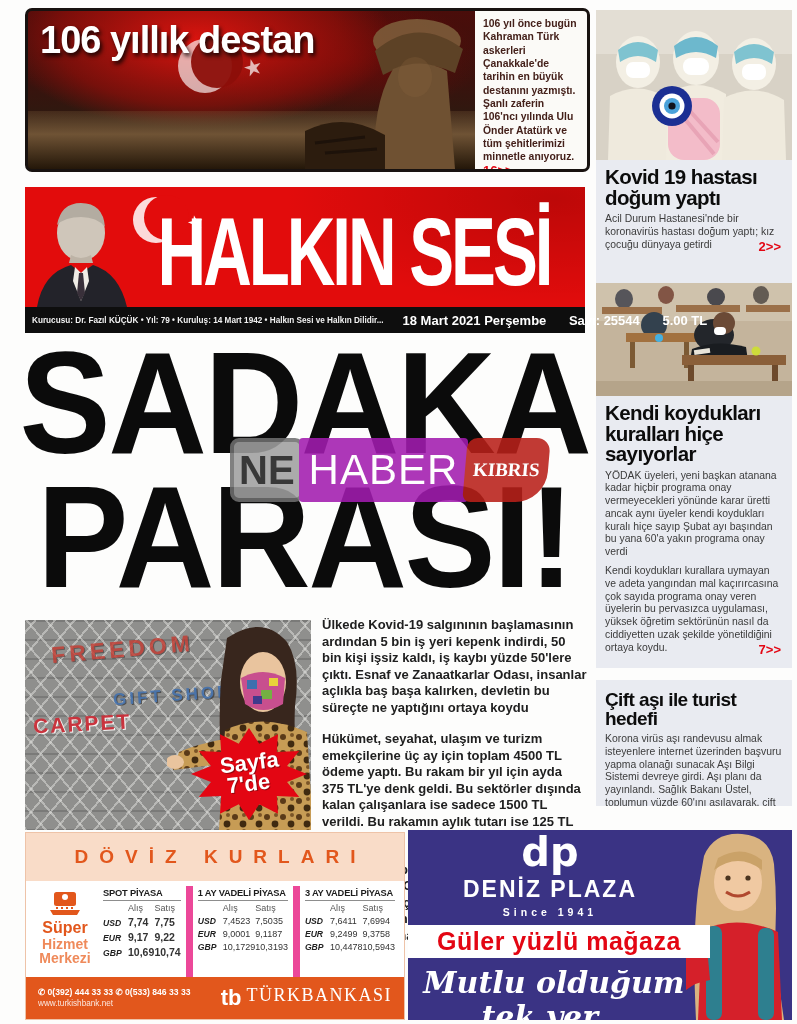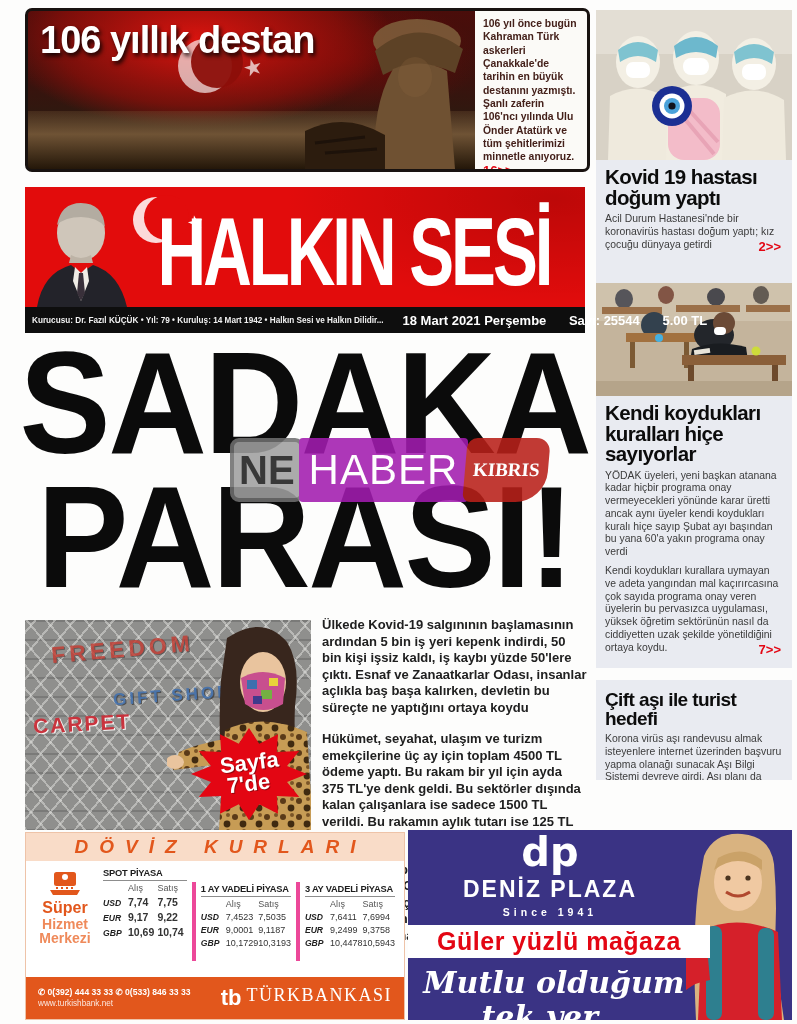--- a/index.html
+++ b/index.html
@@ -30,21 +30,21 @@
   .pageref{color:#e30613;font-weight:bold;white-space:nowrap;}
   .banner-text .pageref{font-size:13px;}
   
   .story{position:absolute;left:596px;width:196px;background:#e9ebf1;overflow:hidden;}
   .story-photo{width:100%;display:block;}
   .story h2{margin:7px 9px 5px;font-size:20.5px;line-height:1.0;color:#0c0c0c;letter-spacing:-.6px;font-weight:bold;}
   .story p{margin:5px 9px 6px;font-size:10.4px;color:#3b3b3b;line-height:1.23;}
   .story .pageref{font-size:13px;}
   #story1{top:10px;height:320px;}
   #story2{top:283px;height:385px;}
-  #story3{top:680px;height:100px;}
+  #story3{top:680px;height:126px;}
   #story3 h2{font-size:19px;margin-top:10px;}
   
   .masthead{position:absolute;left:25px;top:187px;width:560px;height:146px;}
   .masthead-red{position:relative;height:120px;background:#e20c0c;overflow:hidden;}
   .masthead-red .shade{position:absolute;right:0;top:0;width:300px;height:100%;
     background:radial-gradient(ellipse at 90% 10%, rgba(120,0,0,.35), transparent 70%);}
   .mh-crescent{position:absolute;left:108px;top:10px;width:46px;height:46px;border-radius:50%;background:rgba(255,255,255,.85);}
   .mh-crescent:after{content:"";position:absolute;left:11px;top:-2px;width:45px;height:45px;border-radius:50%;background:#e20c0c;}
   .mh-star{position:absolute;left:162px;top:24px;color:#fff;font-size:19px;transform:rotate(-12deg);}
   .portrait{position:absolute;left:2px;bottom:0;}
@@ -88,28 +88,28 @@
     display:flex;flex-direction:column;align-items:center;justify-content:center;color:#fff;
     font-weight:900;font-size:22px;line-height:.95;}
   .burst span{display:block;transform:rotate(-7deg);text-shadow:1px 1px 0 rgba(0,0,0,.35);}
   
   .lead{position:absolute;left:322px;top:617px;width:265px;color:#202020;font-weight:bold;
     font-size:13px;line-height:1.27;}
   .lead p{margin:0 0 15px;}
   
   .doviz{position:absolute;left:25px;top:832px;width:380px;height:188px;background:#fff;
     border:1px solid #eec3a8;box-sizing:border-box;}
-  .doviz-head{height:28px;background:#f9dcc8;display:flex;align-items:center;justify-content:center;
-    color:#e2571c;font-weight:bold;font-size:19px;letter-spacing:11px;text-indent:11px;font-style:italic;}
+  .doviz-head{height:48px;background:#f9dcc8;display:flex;align-items:center;justify-content:center;
+    color:#e2571c;font-weight:bold;font-size:19px;letter-spacing:11px;text-indent:11px;}
   .doviz-body{display:flex;height:100px;padding:5px 4px 0 6px;box-sizing:border-box;}
   .provider{width:66px;text-align:center;padding-top:4px;}
   .prov-name1{color:#e2571c;font-weight:900;font-size:16px;line-height:1.05;}
   .prov-name2{color:#ef8a5a;font-weight:bold;font-size:14px;line-height:1.05;}
   .market{flex:1;padding:0 5px;}
-  .market + .market{border-left:4px solid #ec4899;margin-top:16px;}
+  .market + .market{border-left:7px solid #ec4899;}
   .market h4{margin:2px 0 1px;font-size:9.3px;color:#1c1c1c;border-bottom:1.5px solid #8d8d8d;
     padding-bottom:2px;white-space:nowrap;letter-spacing:-.2px;}
   .mrow{display:grid;grid-template-columns:25px 1fr 1fr;font-size:9px;color:#444;align-items:baseline;line-height:1.45;}
   .mrow .cur{font-weight:bold;font-style:italic;font-size:8.6px;color:#222;}
   .mrow .val{color:#333;}
   .spot .val{font-weight:bold;font-size:10.5px;}
   .colhead{color:#555;}
   .doviz-bar{position:absolute;left:0;right:0;bottom:0;height:42px;background:#e2571c;color:#fff;
     display:flex;align-items:center;justify-content:space-between;padding:0 12px;box-sizing:border-box;}
   .bar-phones{font-size:8.6px;font-weight:bold;line-height:1.45;}

